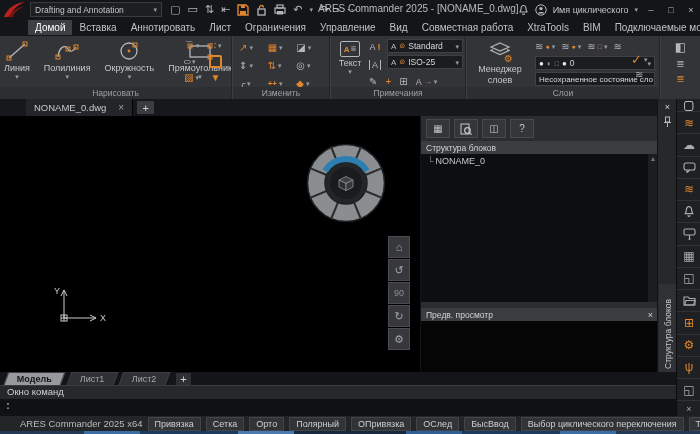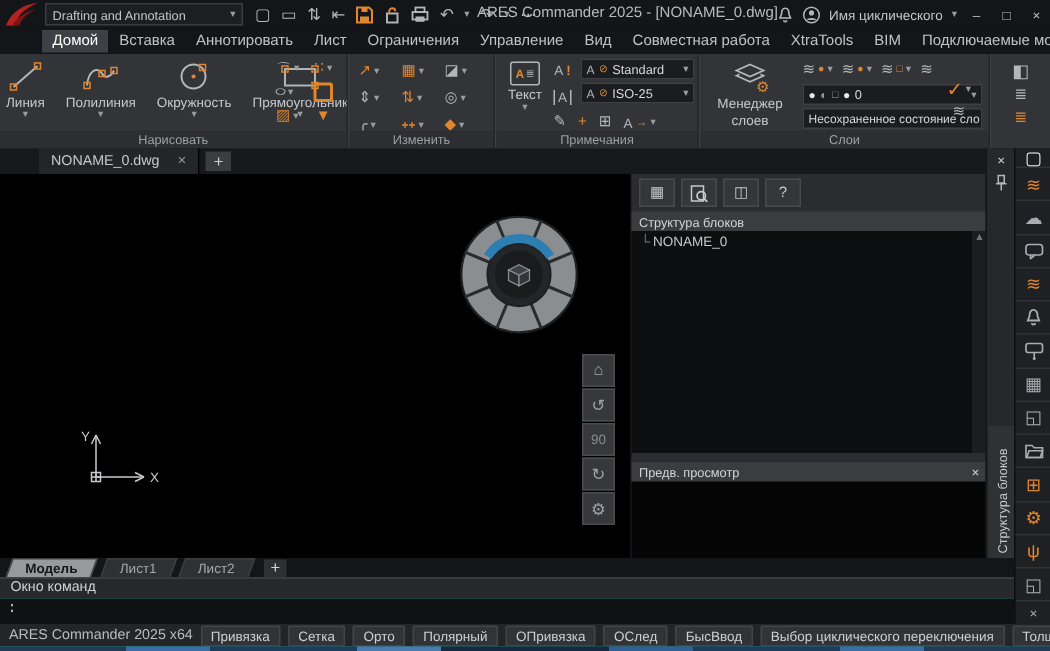--- a/index.html
+++ b/index.html
@@ -78,21 +78,21 @@
   .splus{width:15px;height:12px;background:#2e3033;margin-left:8px;color:#d6d8da;display:flex;
          align-items:center;justify-content:center;font-size:11px;}
   
   #cmdhead{left:0;top:385px;width:676px;height:14px;background:#26282b;border-top:1px solid #3a3c3f;
            display:flex;align-items:flex-start;padding-left:7px;font-size:9.5px;color:#cfd1d4;box-sizing:border-box;}
   #cmdline{left:0;top:399px;width:676px;height:17px;background:#101113;display:flex;align-items:flex-start;
            padding:2px 0 0 5px;font-family:"Liberation Mono","DejaVu Sans Mono",monospace;
            font-size:10px;color:#c6c8cb;box-sizing:border-box;}
   
   #statusbar{left:0;top:416px;width:700px;height:15px;background:#232527;display:flex;align-items:center;
-             gap:5px;padding-left:6px;box-sizing:border-box;overflow:hidden;}
+             gap:5px;padding-left:20px;box-sizing:border-box;overflow:hidden;}
   .sbtn{background:#313336;border:1px solid #434548;color:#cdcfd2;font-size:9px;padding:1px 6px;
         white-space:nowrap;border-radius:1px;}
   #taskstrip{left:0;top:431px;width:700px;height:3px;
      background:linear-gradient(90deg,#223a55 0 12%,#3a6ea5 12% 20%,#1d3b5e 20% 34%,#4a7ab0 34% 42%,
        #16293f 42% 58%,#2f5f94 58% 66%,#1d3b5e 66% 80%,#3a6ea5 80% 88%,#223a55 88% 100%);}
   svg{display:block;}
 </style>
 </head>
 <body>
 

